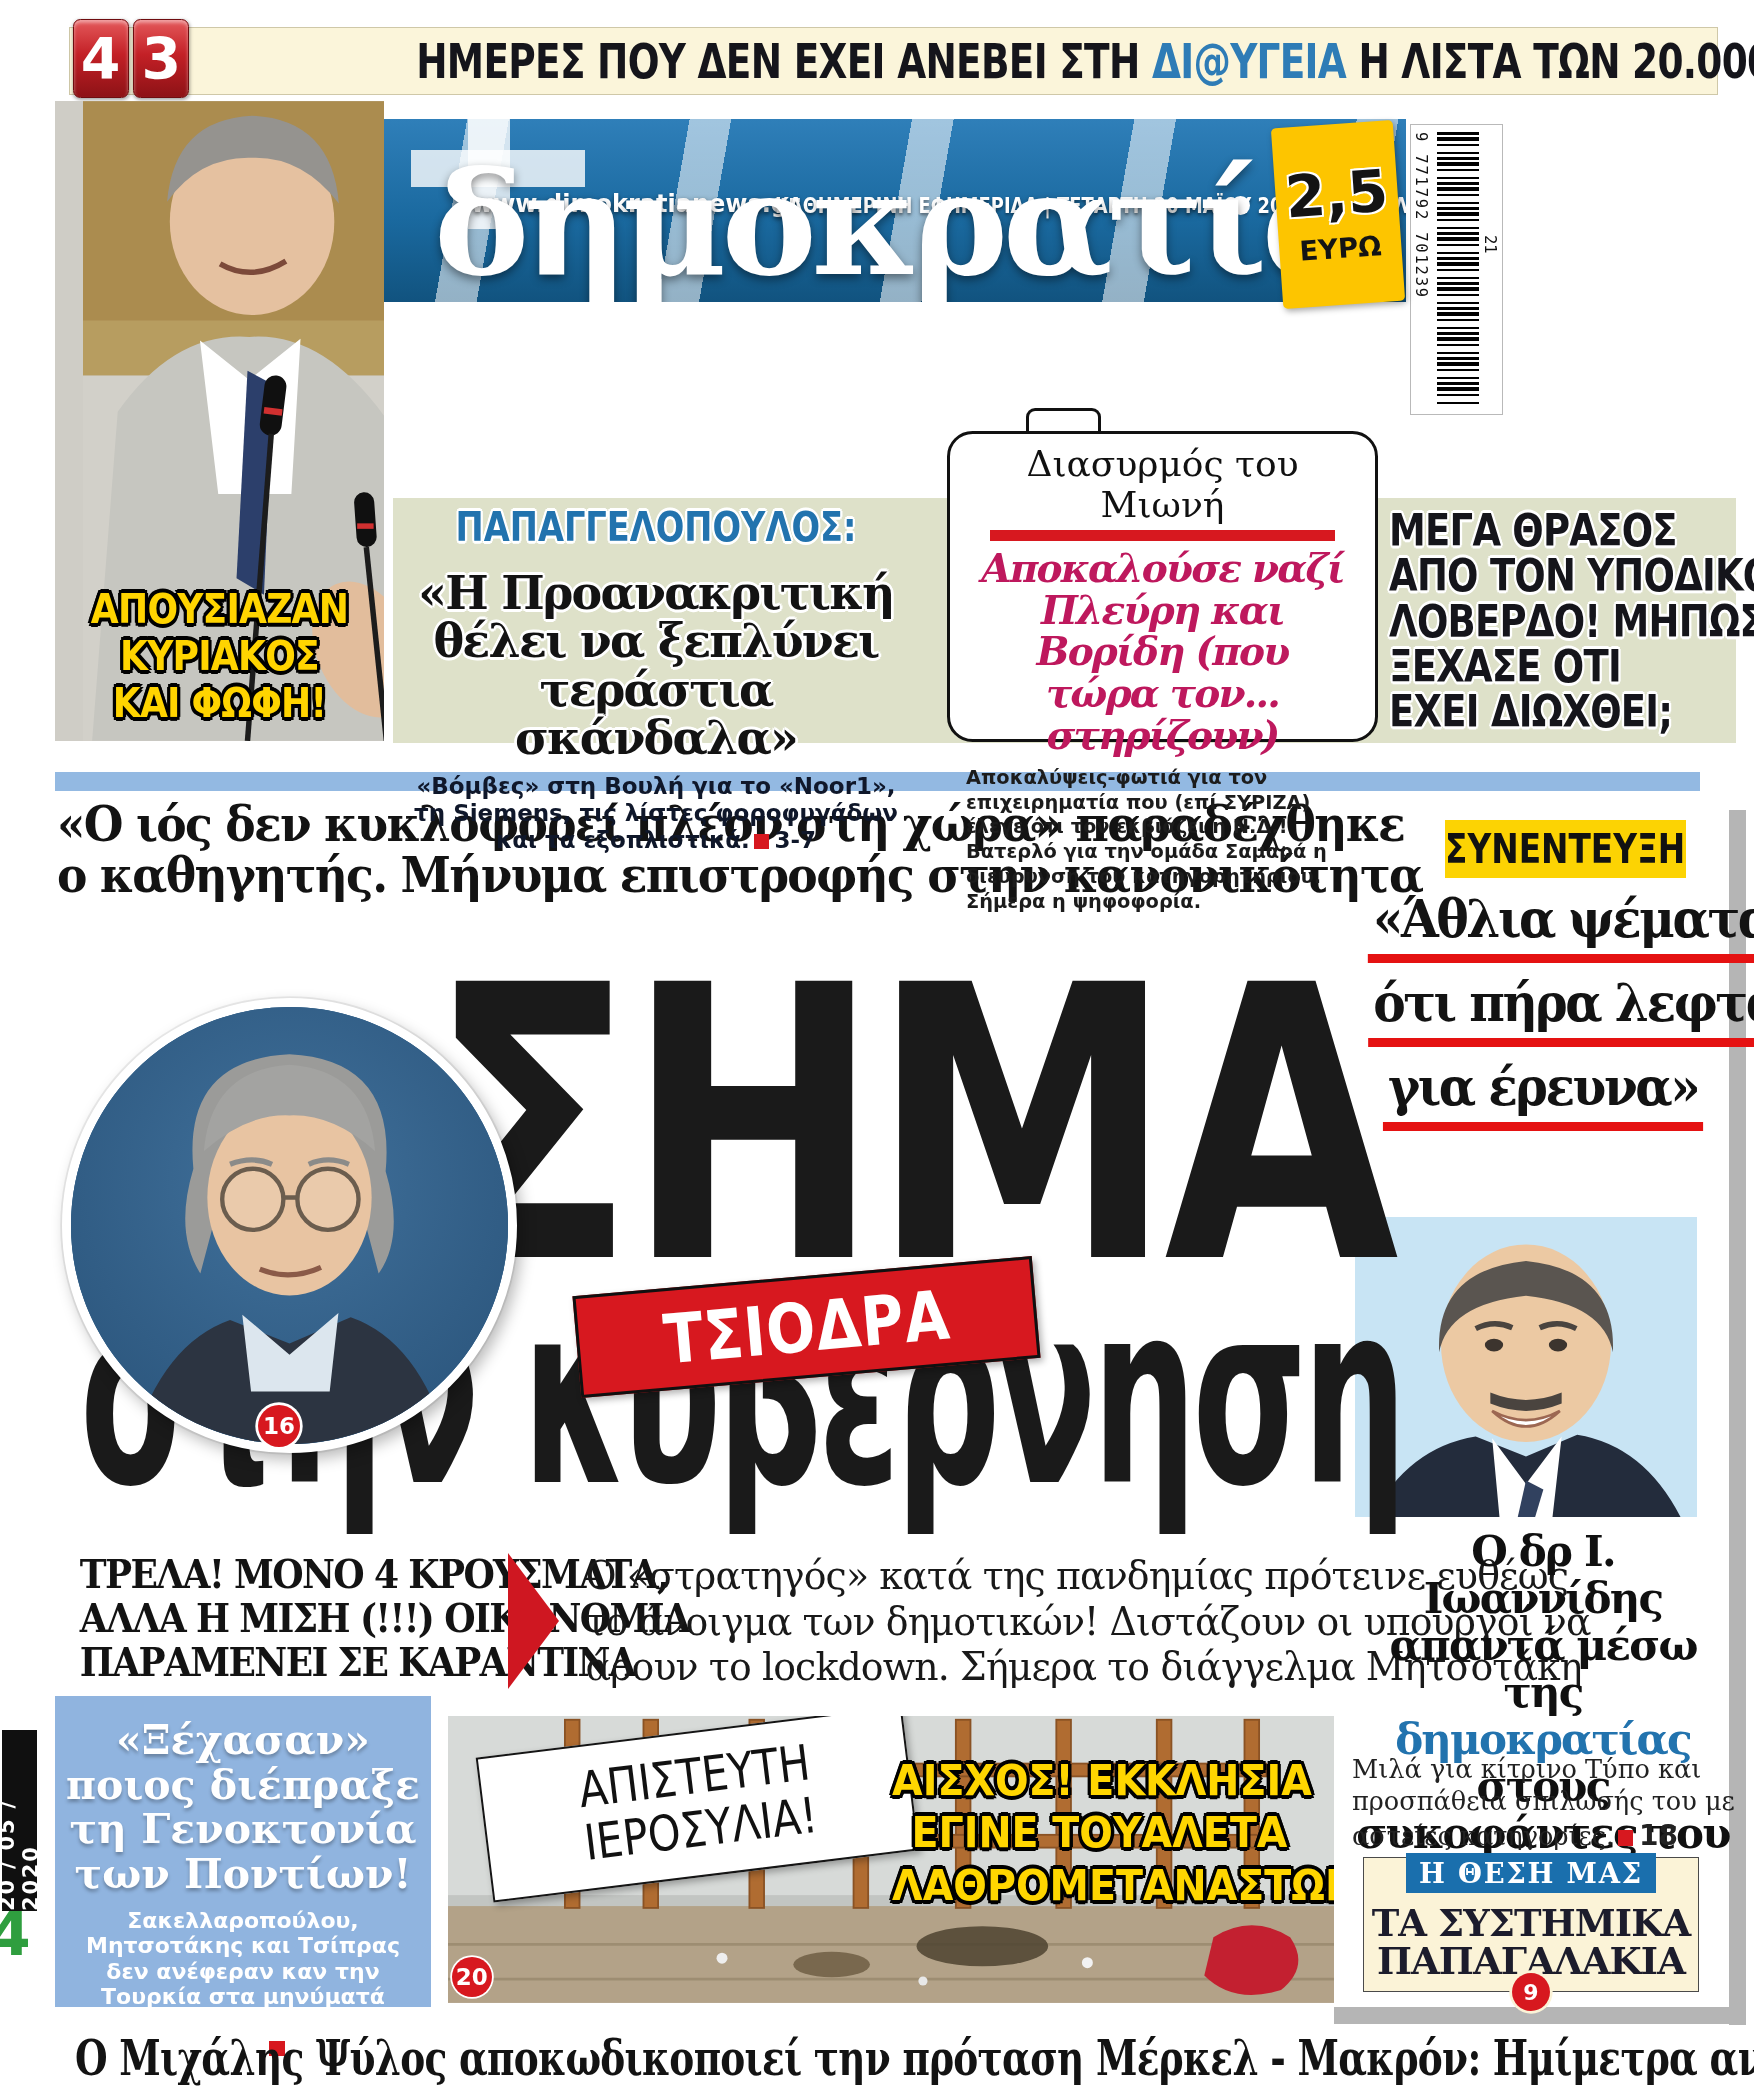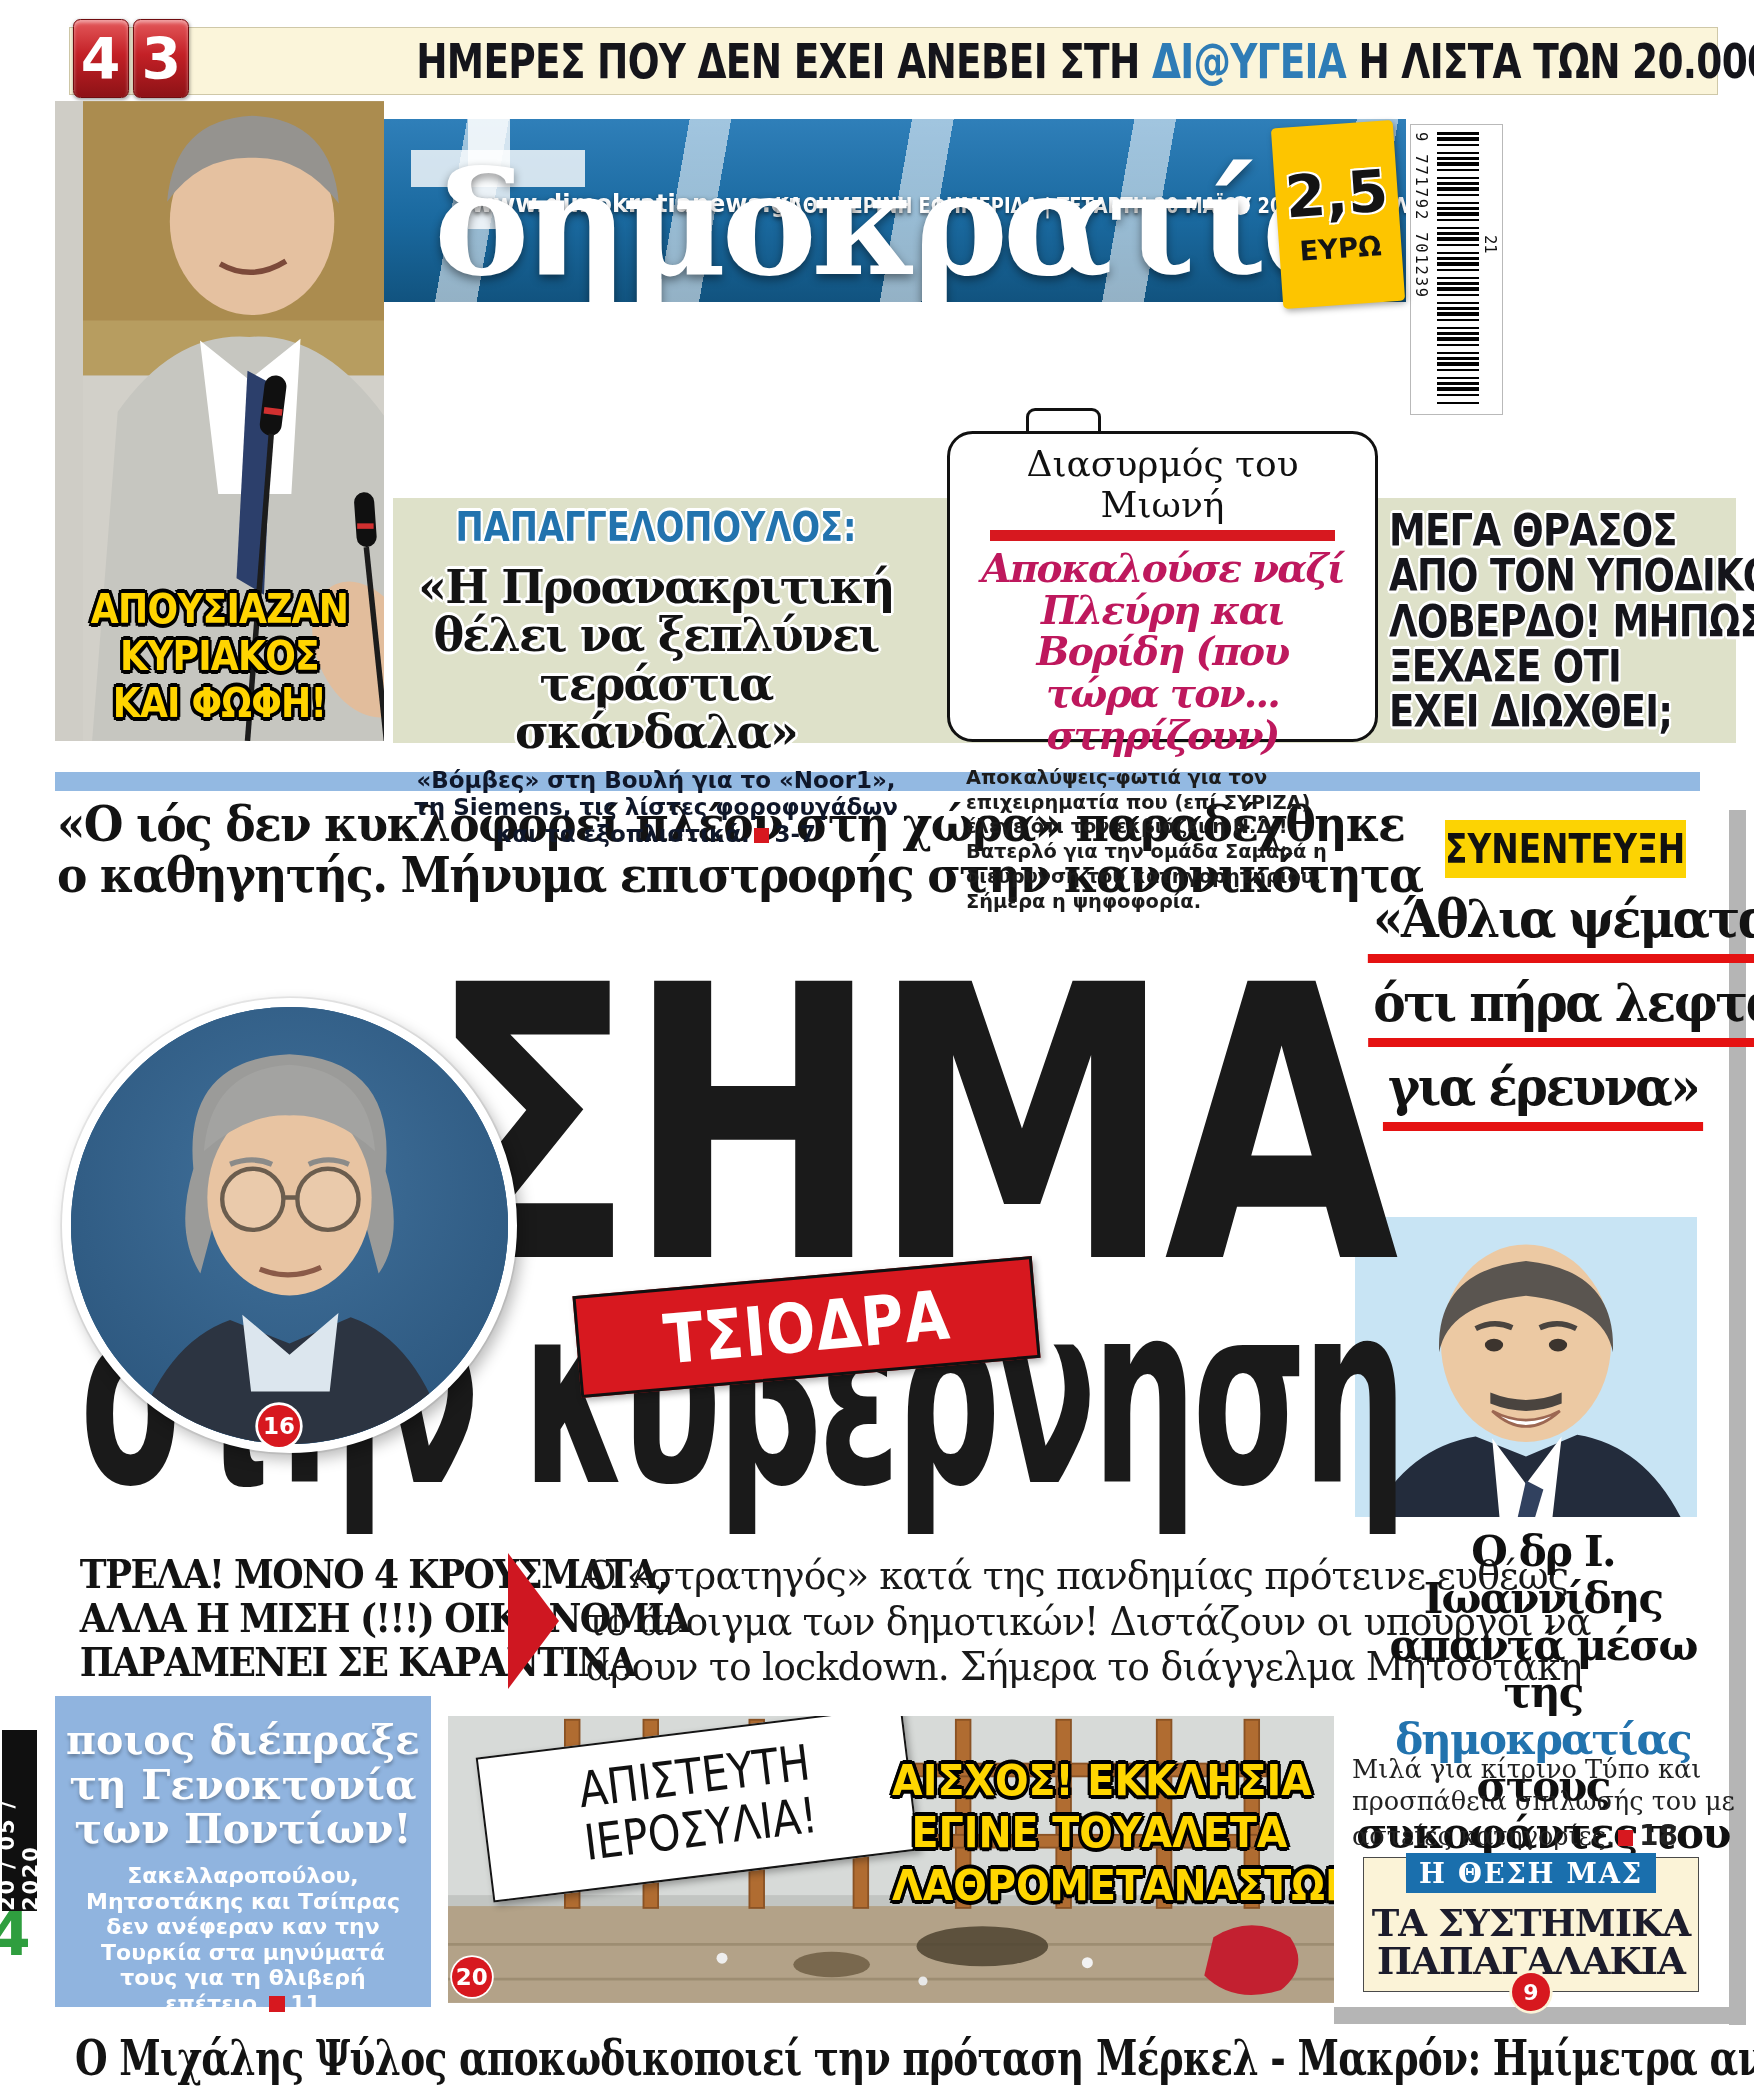--- a/index.html
+++ b/index.html
@@ -61,21 +61,21 @@
   .bc-num { position:absolute; left:0.9px; top:7.3px; height:274px; writing-mode:vertical-rl; font-size:15.5px; letter-spacing:1.8px; color:#111; }
   .bc-bars { position:absolute; left:25.6px; top:7.3px; width:42px; bottom:7.3px;
       background:repeating-linear-gradient(180deg,#000 0 2.7px,#fff 2.7px 4.6px,#000 4.6px 9.1px,#fff 9.1px 12px,#000 12px 13.7px,#fff 13.7px 20px,#000 20px 22px,#fff 22px 25px); }
   .bc-issue { position:absolute; left:70px; top:110px; writing-mode:vertical-rl; font-size:15.5px; color:#111; }
 
   
   .olive { left:393px; top:498px; width:1343px; height:245px; background:#dee1c9; }
 
   .papang { left:407px; top:503px; width:498px; height:236px; text-align:center; z-index:2; }
   .papang-kicker { font-size:41px; font-weight:bold; color:#2273ae; transform:scaleX(.82); transform-origin:center; white-space:nowrap; }
-  .papang-head { font-family:"DejaVu Serif",serif; font-weight:bold; font-size:46px; color:#131313; line-height:1.05; letter-spacing:-1.8px; margin-top:12px; }
+  .papang-head { font-family:"DejaVu Serif",serif; font-weight:bold; font-size:46px; color:#131313; line-height:1.05; letter-spacing:-1.8px; margin-top:18px; }
   .papang-body { margin-top:11px; font-size:23px; font-weight:bold; color:#0f172a; line-height:1.18; }
 
   .mionis-tab { left:1026px; top:408px; width:75px; height:40px; background:#fff; border:3.7px solid #111; border-bottom:none; border-radius:9.1px 9.1px 0 0; z-index:2; }
   .mionis { left:903px; top:431px; width:431px; height:311px; background:#fff; border:3.7px solid #111; border-radius:25.6px;
             z-index:3; text-align:center; padding:9.1px 16.4px 7.3px;margin-left:44px; }
   .mionis-title { font-family:"DejaVu Serif",serif; font-size:36px; color:#111; }
   .mionis-bar { width:88%; height:11px; background:#d7181f; margin:4.6px auto 7.3px; }
   .mionis-head { font-family:"DejaVu Serif",serif; font-style:italic; font-weight:bold; font-size:39px; color:#be185d; line-height:1.07; letter-spacing:-1.8px; }
   .mionis-body { margin-top:8.2px; font-size:20px; font-weight:bold; color:#1c1c1c; line-height:1.24; text-align:left; transform:scaleX(.97); transform-origin:left; }
 
@@ -338,20 +338,21 @@
     <div class="opinion-header">Η ΘΕΣΗ ΜΑΣ</div>
     <div class="opinion-title">
       <div>ΤΑ ΣΥΣΤΗΜΙΚΑ</div>
       <div>ΠΑΠΑΓΑΛΑΚΙΑ</div>
     </div>
     <div class="refdot badge9">9</div>
   </div>
 
   <div class="abs genocide">
     <div class="genocide-head">
+      <div>«Ξέχασαν»</div>
       <div>ποιος διέπραξε</div>
       <div>τη Γενοκτονία</div>
       <div>των Ποντίων!</div>
     </div>
     <div class="genocide-body">
       <span>Σακελλαροπούλου, Μητσοτάκης και Τσίπρας δεν ανέφεραν καν την Τουρκία στα μηνύματά τους για τη θλιβερή επέτειο.</span><span class="refsq"></span><b>11</b>
     </div>
   </div>
 
   <div class="abs church">

